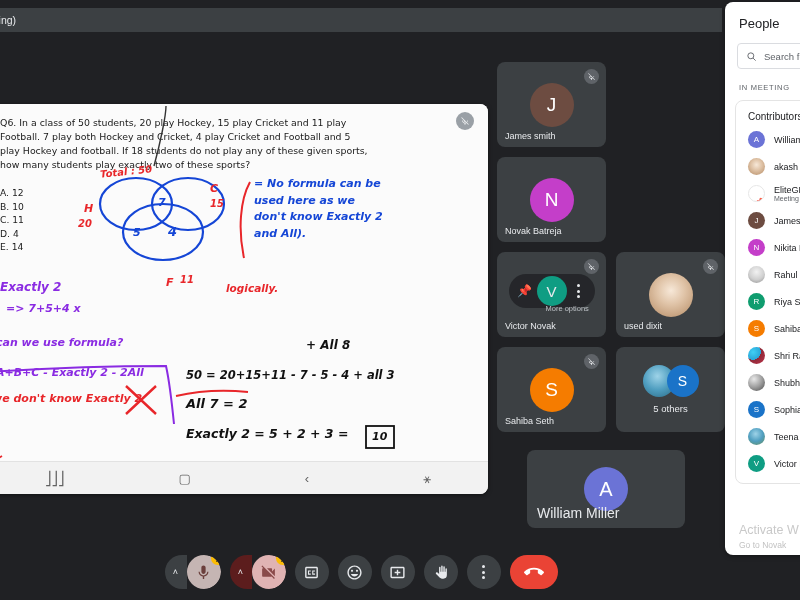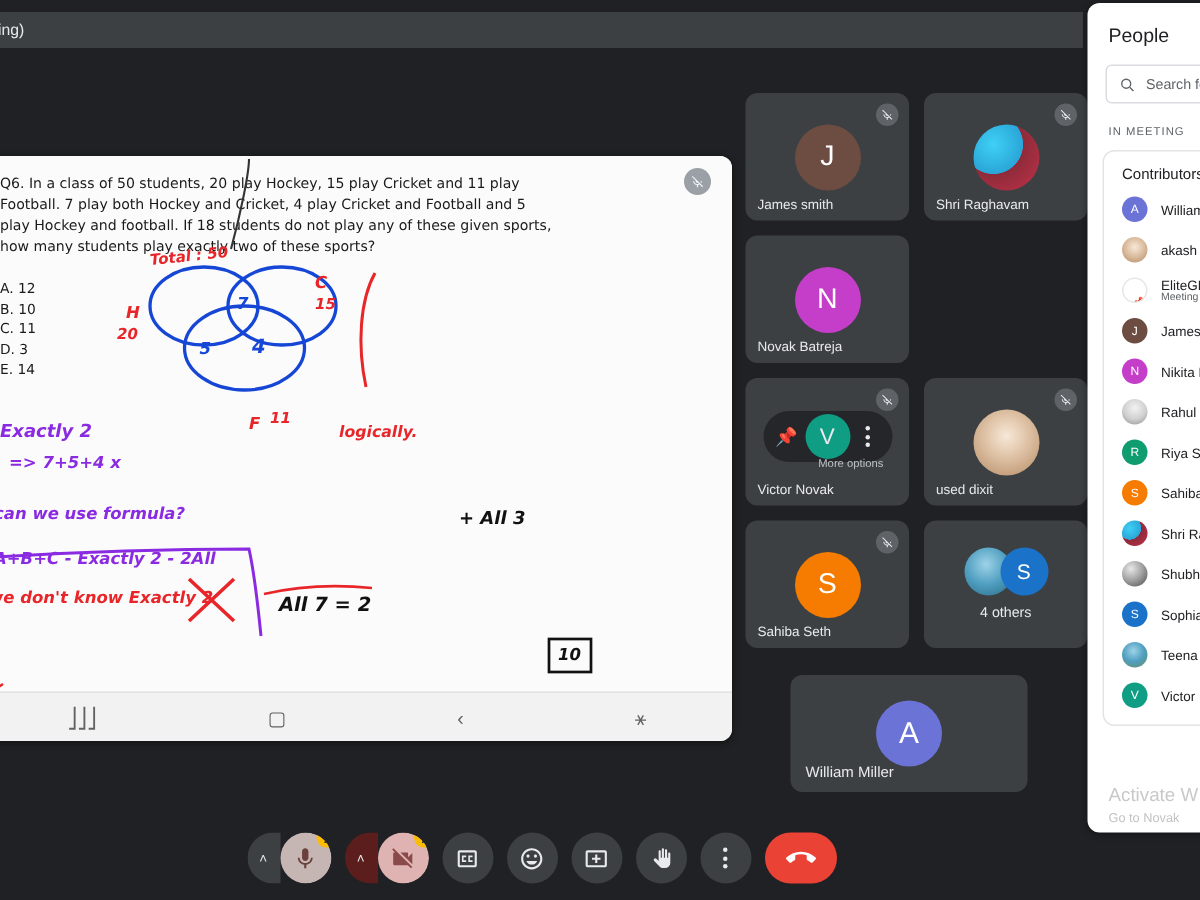--- a/index.html
+++ b/index.html
@@ -96,21 +96,21 @@
   .others-av .a2 { margin-left:-8px; }
   .others-lbl { color:#e8eaed; font-size:9.5px; margin-top:6px; }
 
   .bigtile {
     position:absolute; left:527px; top:450px; width:158px; height:78px;
     background:#3c4043; border-radius:8px;
     display:flex; align-items:center; justify-content:center;
   }
   .bigtile .avatar { width:44px; height:44px; border-radius:50%; color:#fff;
     display:flex; align-items:center; justify-content:center; font-size:20px; }
-  .bigtile .tname { position:absolute; left:10px; bottom:7px; color:#e8eaed; font-size:10px; }
+  .bigtile .tname { position:absolute; left:10px; bottom:7px; color:#e8eaed; font-size:14px; }
 
   
   .people {
     position:absolute; left:725px; top:2px; width:96px; height:553px;
     background:#fff; border-radius:8px; overflow:hidden;
     box-shadow:0 1px 5px rgba(0,0,0,.4);
   }
   .people h2 { margin:14px 0 0 14px; font-size:13px; font-weight:400; color:#202124; }
   .search {
     margin:12px 0 0 12px; width:120px; height:26px; border:1px solid #dadce0;
@@ -181,21 +181,21 @@
             <path d="M19 11h-1.7c0 .74-.16 1.43-.43 2.05l1.23 1.23c.56-.98.9-2.09.9-3.28zM4.27 3 3 4.27l6 6V11c0 1.66 1.34 3 3 3 .23 0 .44-.03.65-.08l1.66 1.66c-.71.33-1.5.52-2.31.52-2.76 0-5.3-2.1-5.3-5.1H5c0 3.41 2.72 6.23 6 6.72V21h2v-3.28c.91-.13 1.77-.45 2.54-.9L19.73 21 21 19.73 4.27 3z"></path>
           </svg>
       </div>
 
       <div class="qtext">Q6.  In a class of 50 students, 20 play Hockey, 15 play Cricket and 11 play Football. 7 play both Hockey and Cricket, 4 play Cricket and Football and 5 play Hockey and football. If 18 students do not play any of these given sports, how many students play exactly two of these sports?</div>
 
       <div class="opts">
         <div>A. 12</div>
         <div>B. 10</div>
         <div>C. 11</div>
-        <div>D. 3</div>
+        <div>D. 4</div>
         <div>E. 14</div>
       </div>
 
       <svg class="ink" viewBox="0 0 500 357" preserveAspectRatio="none">
 
         <path d="M178 2 C178 12 172 40 166 62" stroke="#333" stroke-width="1.4" fill="none"></path>
 
         <ellipse cx="148" cy="100" rx="36" ry="26" stroke="#1546d6" stroke-width="2.2" fill="none"></ellipse>
         <ellipse cx="200" cy="100" rx="36" ry="26" stroke="#1546d6" stroke-width="2.2" fill="none"></ellipse>
         <ellipse cx="175" cy="128" rx="40" ry="28" stroke="#1546d6" stroke-width="2.2" fill="none"></ellipse>
@@ -221,31 +221,34 @@
         <div class="hw hw-r" style="left:90px; top:114px; font-size:10px;">20</div>
         <div class="hw hw-r" style="left:222px; top:78px; font-size:11px;">C</div>
         <div class="hw hw-r" style="left:222px; top:94px; font-size:10px;">15</div>
         <div class="hw hw-r" style="left:178px; top:172px; font-size:11px;">F</div>
         <div class="hw hw-r" style="left:192px; top:170px; font-size:10px;">11</div>
 
         <div class="hw hw-b" style="left:170px; top:92px; font-size:11px;">7</div>
         <div class="hw hw-b" style="left:145px; top:122px; font-size:11px;">5</div>
         <div class="hw hw-b" style="left:180px; top:120px; font-size:13px;">4</div>
 
+        <div class="hw hw-b" style="left:266px; top:72px; font-size:11px; white-space:normal; width:130px; line-height:1.5;">= No formula can be used here as we don't know Exactly 2 and All).</div>
 
         <div class="hw hw-r" style="left:238px; top:178px; font-size:10.5px;">logically.</div>
 
         <div class="hw hw-p" style="left:12px; top:176px; font-size:12px;">Exactly 2</div>
         <div class="hw hw-p" style="left:18px; top:198px; font-size:11px;">=&gt; 7+5+4  x</div>
         <div class="hw hw-p" style="left:8px; top:232px; font-size:11px;">can we use formula?</div>
         <div class="hw hw-p" style="left:8px; top:262px; font-size:11px;">A+B+C - Exactly 2 - 2All</div>
         <div class="hw hw-r" style="left:4px; top:288px; font-size:11px;">we don't know Exactly 2</div>
 
-        <div class="hw hw-k" style="left:318px; top:234px; font-size:12px;">+ All 3</div>
+        <div class="hw hw-k" style="left:318px; top:234px; font-size:12px;">+ All 8</div>
+        <div class="hw hw-k" style="left:198px; top:264px; font-size:11.5px;">50 = 20+15+11 - 7 - 5 - 4 + all 3</div>
         <div class="hw hw-k" style="left:198px; top:292px; font-size:13px;">All 7 = 2</div>
+        <div class="hw hw-k" style="left:198px; top:322px; font-size:12.5px;">Exactly 2 =  5 + 2 + 3 =</div>
         <div class="hw hw-k" style="left:384px; top:326px; font-size:11px;font-style:italic;">10</div>
       </div>
     </div>
 
     <div class="navbar">
       <span class="nb">⎦⎦⎦</span>
       <span class="nb">▢</span>
       <span class="nb">‹</span>
       <span class="nb">⚹</span>
     </div>
@@ -259,29 +262,20 @@
           <svg viewBox="0 0 24 24">
               <path d="M19 11h-1.7c0 .74-.16 1.43-.43 2.05l1.23 1.23c.56-.98.9-2.09.9-3.28zM4.27 3 3 4.27l6 6V11c0 1.66 1.34 3 3 3 .23 0 .44-.03.65-.08l1.66 1.66c-.71.33-1.5.52-2.31.52-2.76 0-5.3-2.1-5.3-5.1H5c0 3.41 2.72 6.23 6 6.72V21h2v-3.28c.91-.13 1.77-.45 2.54-.9L19.73 21 21 19.73 4.27 3z"></path>
             </svg>
         </div>
         <div class="avatar" style="background:#6d4c41">
           <span>J</span>
         </div>
         <div class="tname">James smith</div>
       </div>
 
-      <div class="tile">
-        <div class="mic-off">
-          <svg viewBox="0 0 24 24">
-              <path d="M19 11h-1.7c0 .74-.16 1.43-.43 2.05l1.23 1.23c.56-.98.9-2.09.9-3.28zM4.27 3 3 4.27l6 6V11c0 1.66 1.34 3 3 3 .23 0 .44-.03.65-.08l1.66 1.66c-.71.33-1.5.52-2.31.52-2.76 0-5.3-2.1-5.3-5.1H5c0 3.41 2.72 6.23 6 6.72V21h2v-3.28c.91-.13 1.77-.45 2.54-.9L19.73 21 21 19.73 4.27 3z"></path>
-            </svg>
-        </div>
-        <div class="avatar" style="background:radial-gradient(circle at 30% 30%,#3fd0f5 0%,#2aa6d8 45%,#8e2b3a 46%,#c2324a 100%)"></div>
-        <div class="tname">Shri Raghavam</div>
-      </div>
     </div>
 
     <div class="trow">
 
       <div class="tile">
         <div class="avatar" style="background:#c43ec9">
           <span>N</span>
         </div>
         <div class="tname">Novak Batreja</div>
       </div>
@@ -333,21 +327,21 @@
           <span>S</span>
         </div>
         <div class="tname">Sahiba Seth</div>
       </div>
 
       <div class="tile">
         <div class="others-av">
           <div class="a1" style="background:radial-gradient(circle at 45% 35%,#9ed3e8 0%,#4f9ec0 50%,#2a6a84 100%)"></div>
           <div class="a2" style="background:#1a73c8">S</div>
         </div>
-        <div class="others-lbl">4 others</div>
+        <div class="others-lbl">5 others</div>
       </div>
     </div>
   </div>
 
   <div class="bigtile">
     <div class="avatar" style="background:#6b73d6">
       <span>A</span>
     </div>
     <div class="tname">William Miller</div>
   </div>

